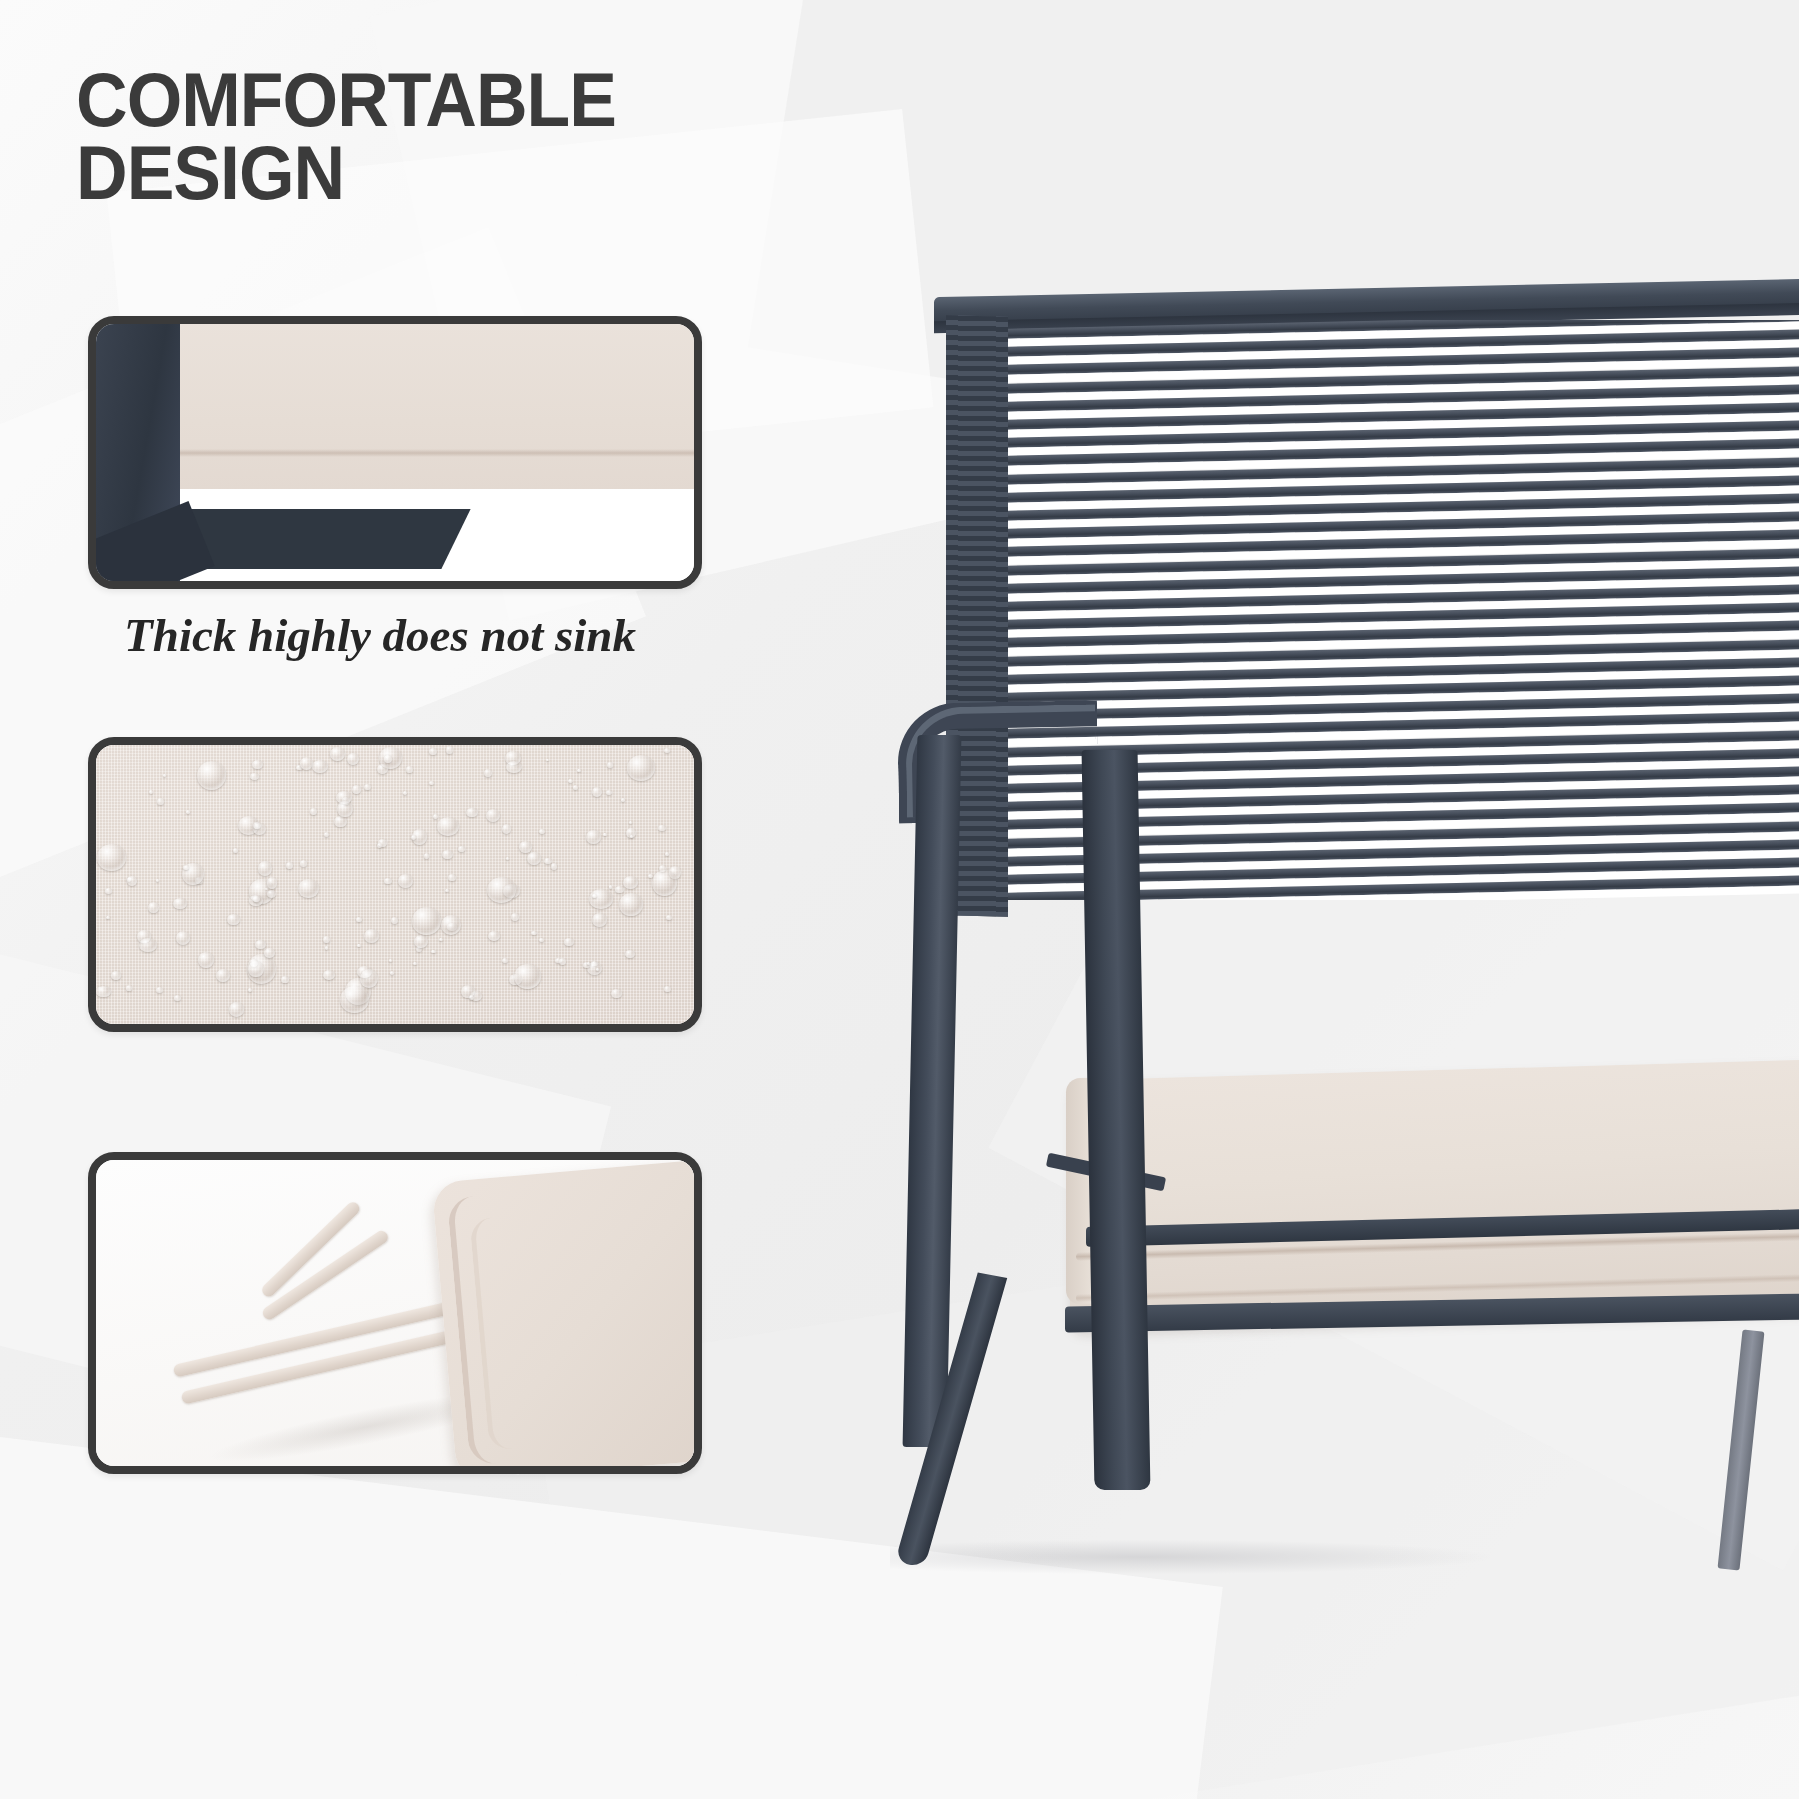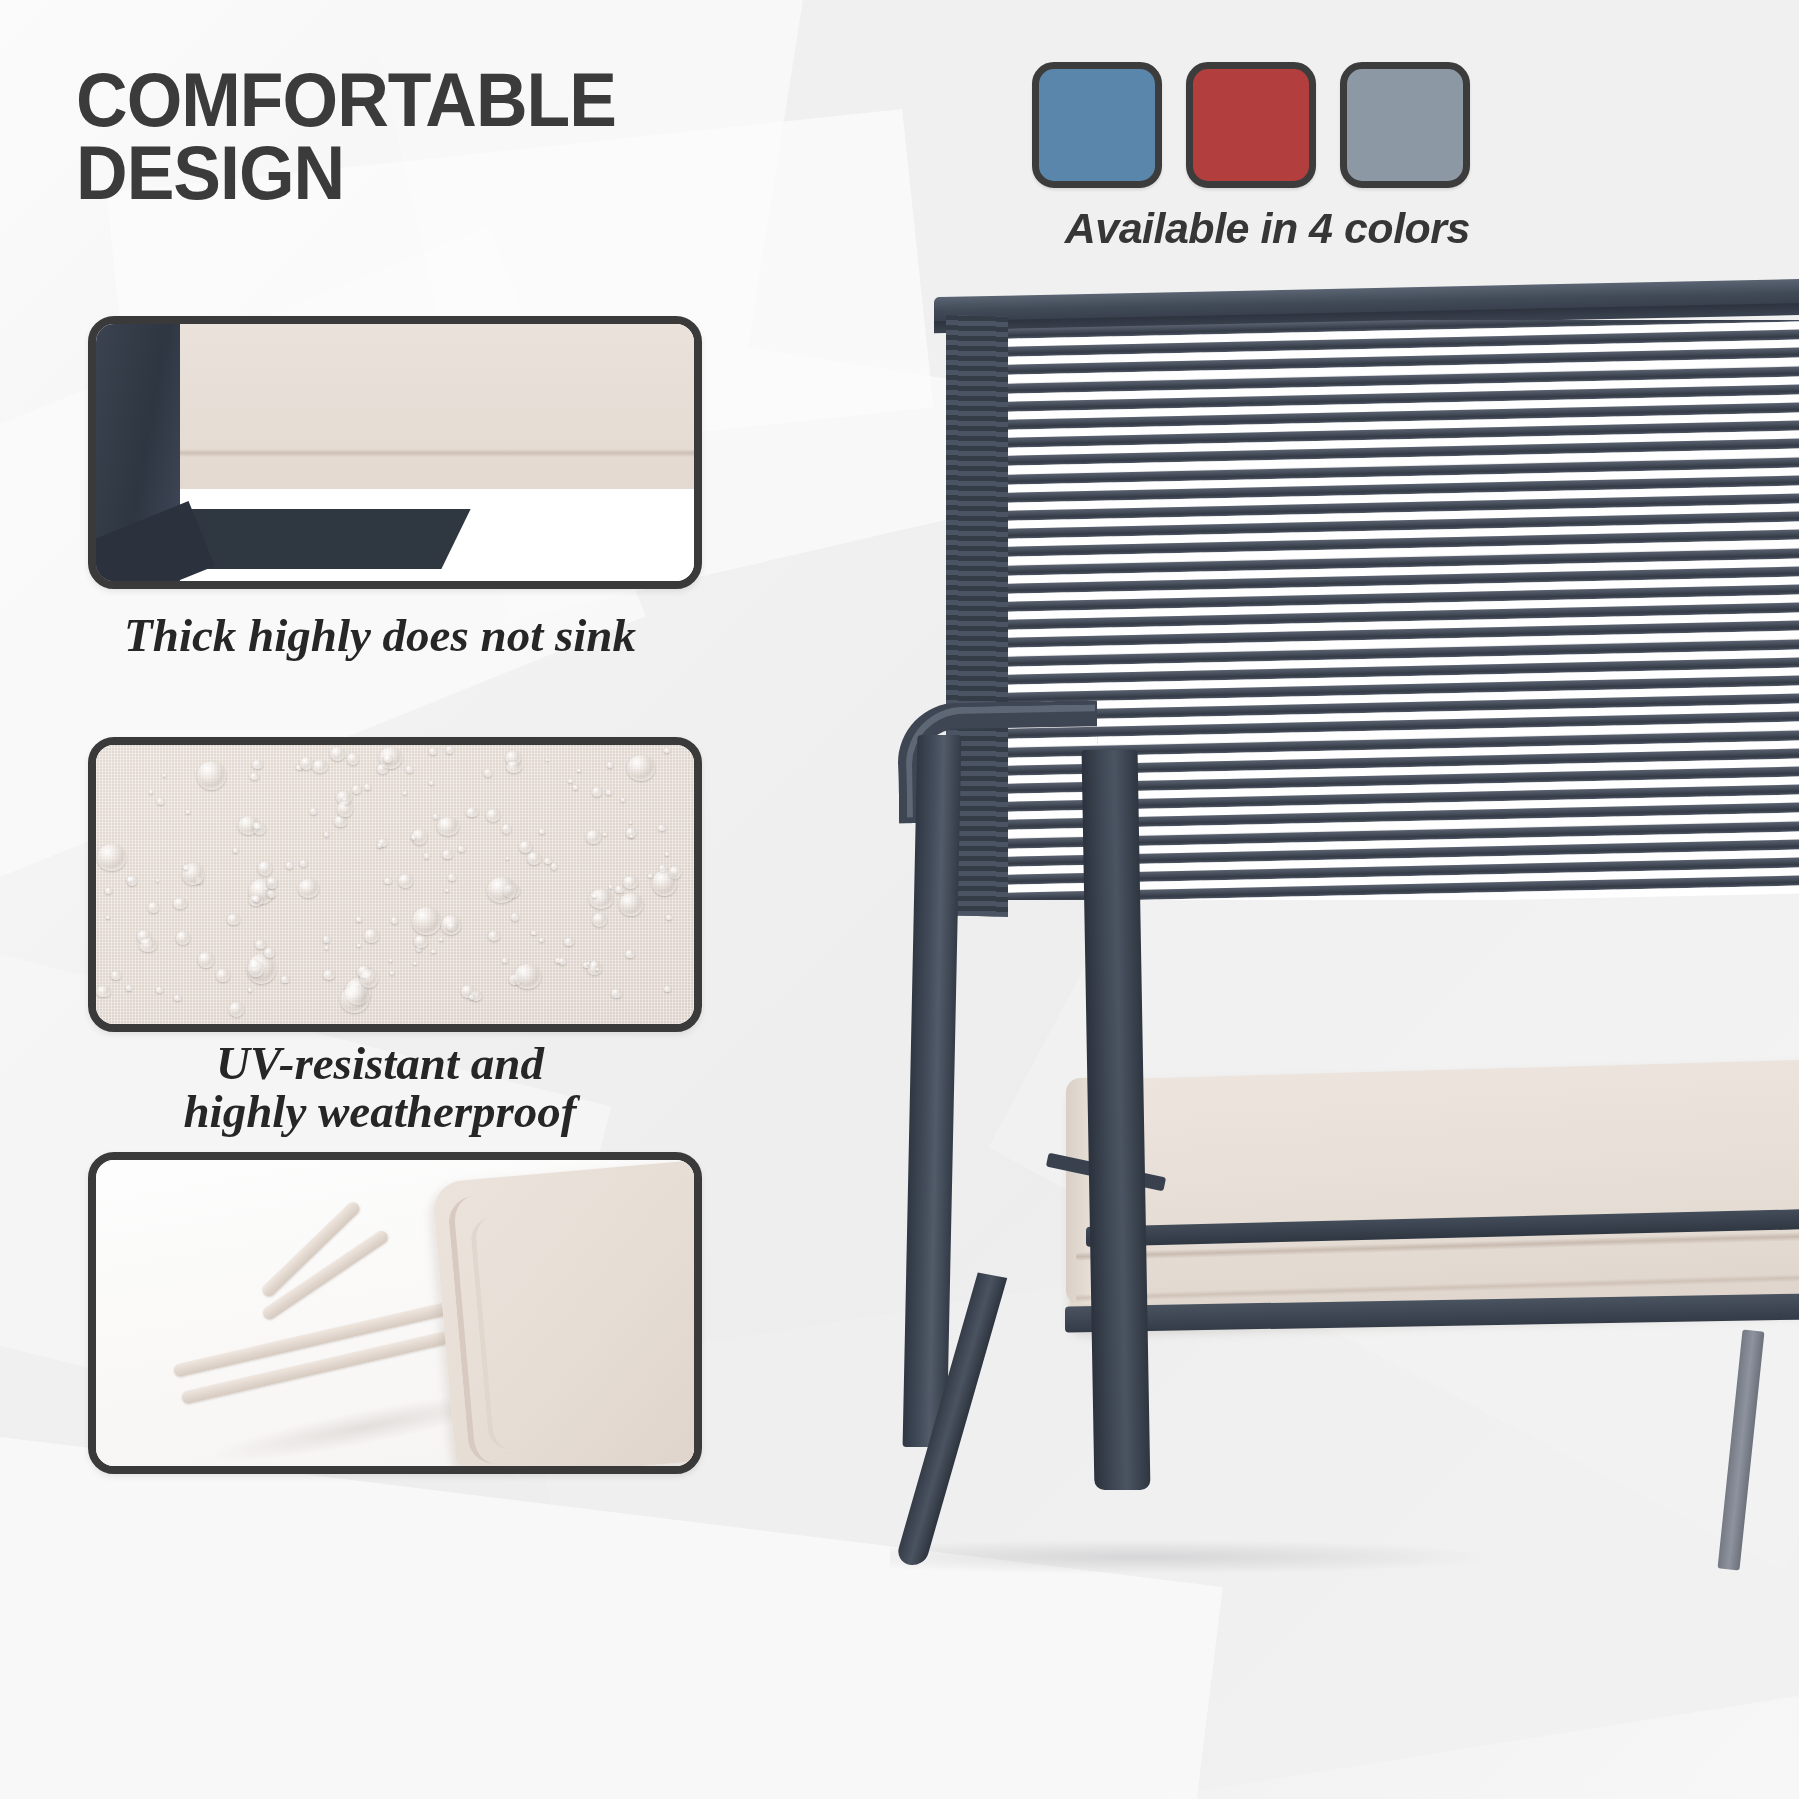--- a/index.html
+++ b/index.html
@@ -197,28 +197,20 @@
   <div class="facet f5"></div>
   <div class="facet f6"></div>
   <div class="facet f7"></div>
   <div class="facet f8"></div>
 
   <div class="headline">
     <span class="l1">COMFORTABLE</span>
     <span class="l2">DESIGN</span>
   </div>
 
-  <div class="swatch-block">
-    <div class="swatch-row">
-      <div class="swatch" id="sw0" style="background: rgb(90, 134, 171); border-color: rgb(60, 60, 60);"></div>
-      <div class="swatch" id="sw1" style="background: rgb(178, 62, 62); border-color: rgb(60, 60, 60);"></div>
-      <div class="swatch" id="sw2" style="background: rgb(141, 152, 165); border-color: rgb(60, 60, 60);"></div>
-    </div>
-    <div class="swatch-caption">Available in 4 colors</div>
-  </div>
 
   <div class="panel" id="panel1">
     <div class="p1-cush"></div>
     <div class="p1-seam a"></div>
     <div class="p1-seam b"></div>
     <div class="p1-white"></div>
     <div class="p1-ledge"></div>
     <div class="p1-frame"></div>
   </div>
   <div class="caption" style="top:612px">
@@ -392,24 +384,20 @@
         <div class="drop" style="width: 8.5px; height: 7px; left: 86.84%; top: 50.41%;"></div>
         <div class="drop" style="width: 8.4px; height: 7.5px; left: 55.69%; top: 1.03%;"></div>
         <div class="drop" style="width: 3.3px; height: 2.8px; left: 75.17%; top: 4.88%;"></div>
         <div class="drop" style="width: 5.3px; height: 4.6px; left: 92.29%; top: 46.13%;"></div>
         <div class="drop" style="width: 3.8px; height: 3px; left: 58.42%; top: 51.71%;"></div>
         <div class="drop" style="width: 7.6px; height: 6.7px; left: 30.97%; top: 82.94%;"></div>
         <div class="drop" style="width: 7px; height: 6.3px; left: 31.69%; top: 42.09%;"></div>
         <div class="drop" style="width: 29.5px; height: 26px; left: 65.34%; top: 47.47%;"></div>
       </div>
   </div>
-  <div class="caption" style="top:1040px">
-    <div>UV-resistant and</div>
-    <div>highly weatherproof</div>
-  </div>
 
   <div class="panel" id="panel3">
     <div class="p3-bg"></div>
     <div class="tie-shadow"></div>
     <div class="tie tie1"></div>
     <div class="tie tie1b"></div>
     <div class="tie tie2"></div>
     <div class="tie tie2b"></div>
     <div class="p3-cush"></div>
     <div class="p3-cush-edge"></div>

